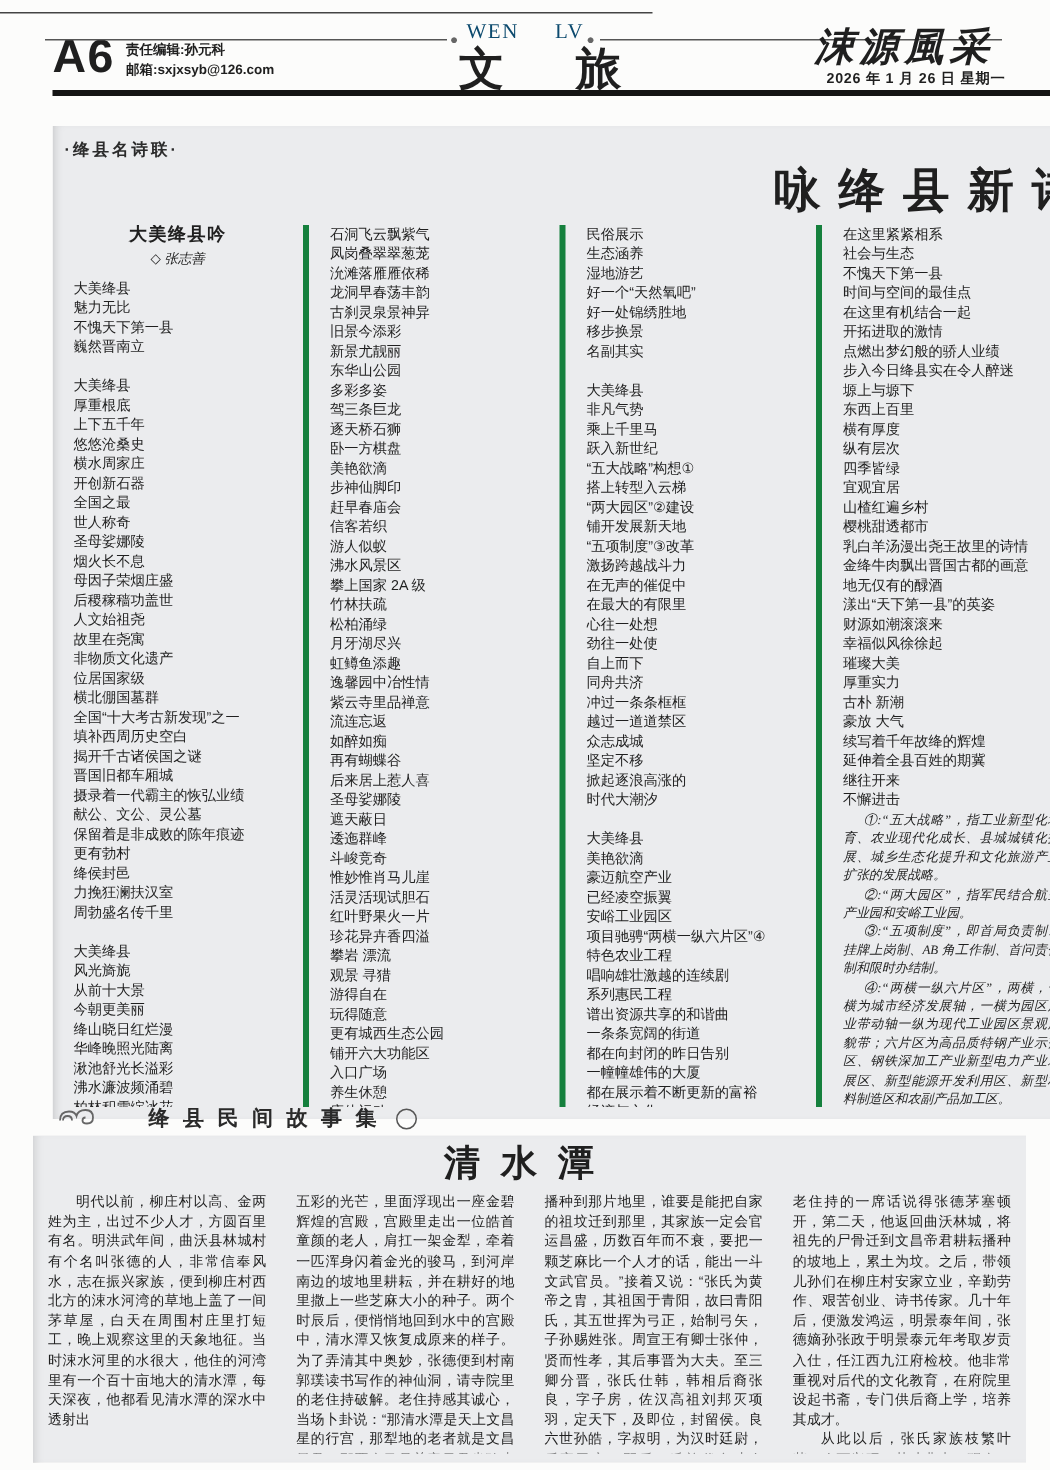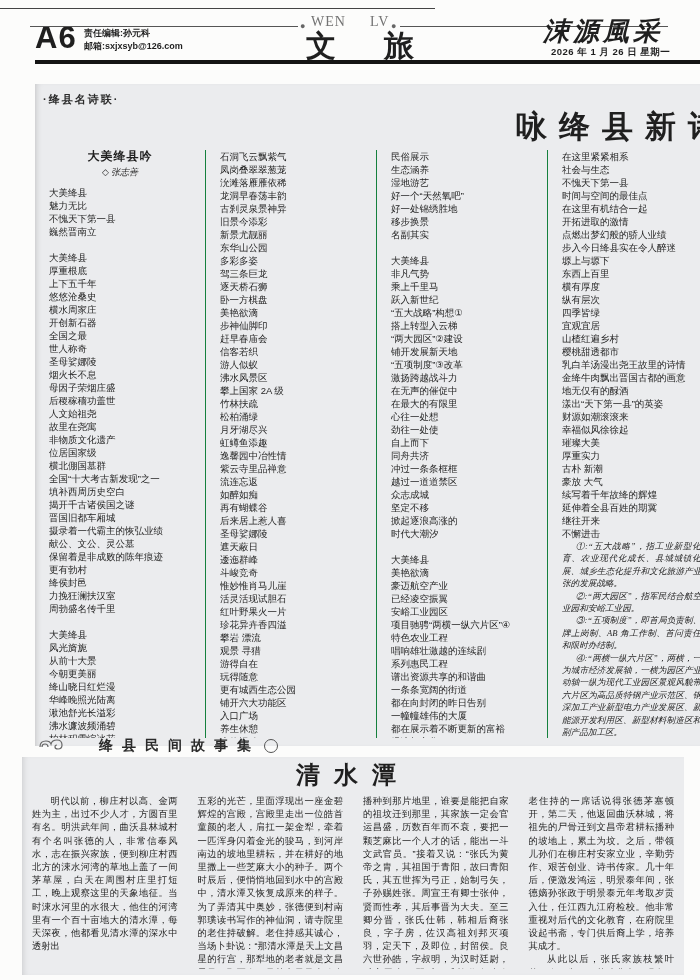--- a/index.html
+++ b/index.html
@@ -9,38 +9,38 @@
   
   .top-rule{position:absolute;top:8px;left:0;width:435px;height:1px;background:#444;}
   .page-no{position:absolute;left:35px;top:20px;font-size:31px;font-weight:900;letter-spacing:1px;}
   .editor-block{position:absolute;left:84px;top:27px;font-size:9px;font-weight:bold;line-height:13px;}
   .mid-rule{position:absolute;top:26px;height:1px;background:#555;}
   .mid-rule.l{left:30px;width:268px;}
   .mid-rule.r{left:400px;width:268px;}
   .bullet{position:absolute;top:21px;font-size:9px;color:#666;}
   .bullet.b1{left:300px;} .bullet.b2{left:391px;}
   .pinyin{position:absolute;top:14px;font-family:"Liberation Serif","DejaVu Serif",serif;
-          font-size:14px;color:#737373;letter-spacing:1px;}
+          font-size:14px;color:#0c4a6e;letter-spacing:1px;}
   .pinyin.wen{left:311px;} .pinyin.lv{left:370px;}
   .sec-char{position:absolute;top:26px;font-family:"Liberation Serif","DejaVu Serif",serif;
             font-size:30px;font-weight:bold;}
   .sec-char.c1{left:306px;} .sec-char.c2{left:384px;}
   .masthead{position:absolute;left:543px;top:14px;font-family:"Liberation Serif","DejaVu Serif",serif;
             font-style:italic;font-weight:bold;font-size:26px;letter-spacing:4px;}
   .date-line{position:absolute;left:551px;top:46px;font-size:9.5px;font-weight:bold;letter-spacing:0.5px;}
   .thick-rule{position:absolute;left:35px;right:0;top:60px;height:3.5px;background:#141414;}
 
   
   .poem-panel{position:absolute;left:35px;top:84px;width:696px;height:662px;background:#ebecee;
               box-shadow:inset 5px 0 7px -5px rgba(0,0,0,.22);}
   .kicker{position:absolute;left:8px;top:8px;font-size:11px;font-weight:bold;letter-spacing:2px;color:#2b2b2b;}
   .poem-main-title{position:absolute;left:0;right:0;top:22px;text-align:right;
        font-family:"Liberation Serif","DejaVu Serif",serif;font-size:31px;font-weight:900;letter-spacing:12px;}
   .poem-cols{position:absolute;left:0;top:66px;bottom:8px;right:12px;display:flex;}
-  .pcol{width:25%;box-sizing:border-box;border-right:1px solid #15803d;padding-left:14px;
+  .pcol{width:25%;box-sizing:border-box;border-right:4px solid #15803d;padding-left:14px;
         font-size:9.5px;line-height:13px;overflow:hidden;}
   .poem-title{text-align:center;font-weight:bold;font-size:12px;letter-spacing:1px;
               padding-right:14px;margin-bottom:3px;}
   .poem-author{text-align:center;font-family:"Liberation Serif","DejaVu Serif",serif;font-style:italic;
                font-size:9px;padding-right:14px;margin-bottom:7px;}
   .pline{height:13px;white-space:nowrap;overflow:hidden;}
   .pgap{height:13px;}
   .footnotes p{margin:0;font-family:"Liberation Serif","DejaVu Serif",serif;font-style:italic;
                font-size:8.6px;line-height:12.4px;text-align:justify;text-indent:1.6em;padding-right:8px;}
 

